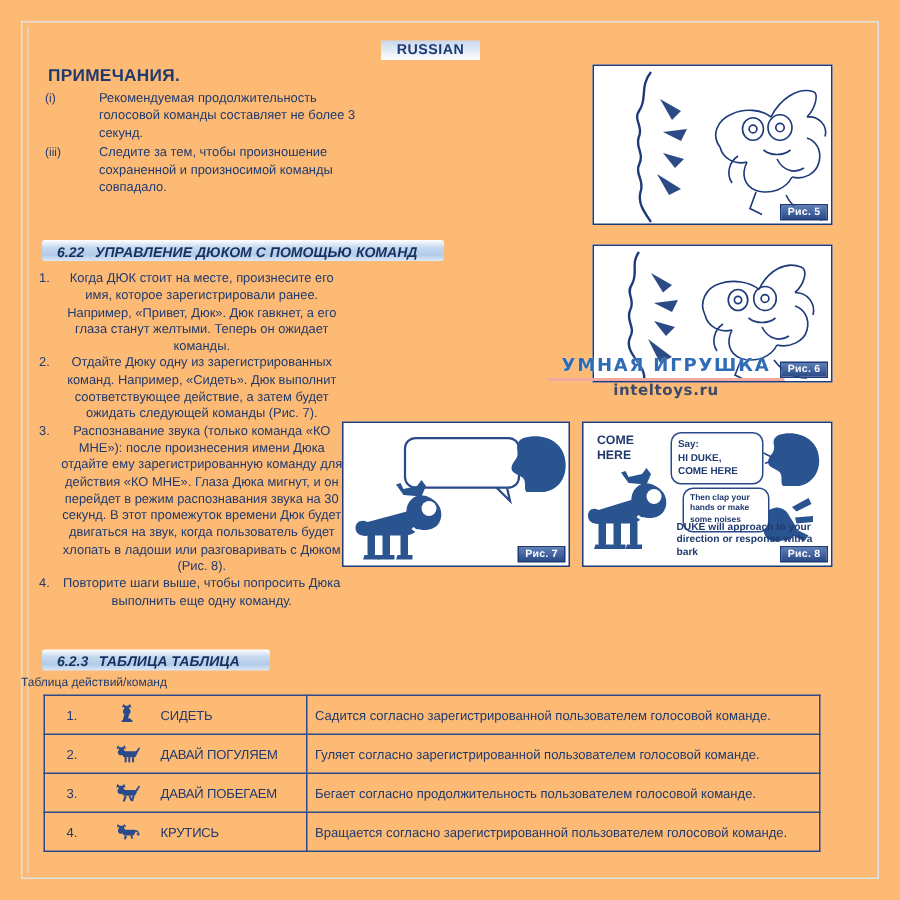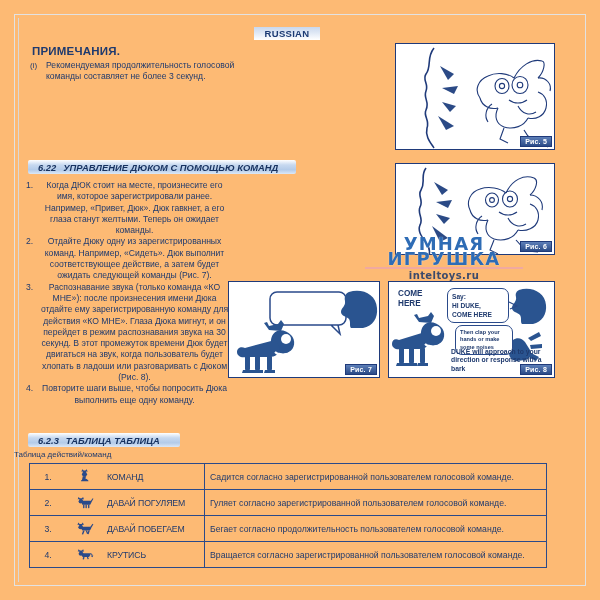--- a/index.html
+++ b/index.html
@@ -76,20 +76,21 @@
     margin-bottom: 2.2px;
   }
   .note-marker {
     width: 16px;
     flex: 0 0 16px;
     text-align: left;
     font-size: 8px;
   }
   .note-text {
     flex: 1 1 auto;
+    margin-left: 20px;
   }
 
   
   .section-bar {
     position: absolute;
     height: 14px;
     background: linear-gradient(to bottom, #ffffff 0%, #c7d9f0 35%, #b3cbe9 70%, #dce8f7 100%);
     border-radius: 2px;
     display: flex;
     align-items: center;
@@ -248,21 +249,21 @@
   .watermark {
     position: absolute;
     left: 359px;
     top: 236px;
     width: 170px;
     text-align: center;
     pointer-events: none;
   }
   .wm-main {
     font-family: "DejaVu Sans", sans-serif;
-    font-size: 18px;
+    font-size: 12px;
     font-weight: bold;
     color: #2e6cb5;
     letter-spacing: 1.2px;
     line-height: 15px;
     text-shadow: 0 0 1px rgba(255,255,255,.9);
   }
   .wm-rule {
     height: 2px;
     background: #f0a9a0;
     margin: 1px 6px 1px 6px;
@@ -285,20 +286,24 @@
   <div class="page-frame-inner"></div>
 
   <div class="lang-header">RUSSIAN</div>
 
   <div class="notes-title">ПРИМЕЧАНИЯ.</div>
 
   <div class="notes-list">
     <div class="note-row">
       <span class="note-marker">(i)</span>
       <span class="note-text">Рекомендуемая продолжительность голосовой команды составляет не более 3 секунд.</span>
+    </div>
+    <div class="note-row">
+      <span class="note-marker">(iii)</span>
+      <span class="note-text">Следите за тем, чтобы произношение сохраненной и произносимой команды совпадало.</span>
     </div>
   </div>
 
   <div class="section-bar" id="bar-622">
     <span class="sec-num">6.22</span>
     <span class="sec-title">УПРАВЛЕНИЕ ДЮКОМ С ПОМОЩЬЮ КОМАНД</span>
   </div>
 
   <div class="steps">
     <div class="step-row">
@@ -333,21 +338,21 @@
         <td class="c-icon">
           <svg class="dog-glyph" width="17" height="17" viewBox="0 0 24 24" aria-hidden="true">
             <g fill="#2a4a8a">
               <path d="M9 3.2 L7.4 6.6 L9.1 6.1 L10.4 8.4 L13.6 8.4 L14.9 6.1 L16.6 6.6 L15 3.2 L13.2 5 L10.8 5 Z"></path>
               <ellipse cx="12" cy="10.4" rx="3.6" ry="3.2"></ellipse>
               <path d="M9.6 13.2 L8.4 18.4 L15.8 18.4 C16.4 18.4 16.4 17.4 15.7 17.2 L13.2 16.4 L14.4 13.2 Z"></path>
               <path d="M7.6 18.4 L17 18.4 L17.6 20.2 L7 20.2 Z"></path>
             </g>
           </svg>
         </td>
-        <td class="c-name">КОМАНД</td>
+        <td class="c-name">СИДЕТЬ</td>
         <td class="c-desc">Садится согласно зарегистрированной пользователем голосовой команде.</td>
       </tr>
 
       <tr>
         <td class="c-idx">2.</td>
         <td class="c-icon">
           <svg class="dog-glyph" width="19" height="17" viewBox="0 0 26 24" aria-hidden="true">
             <g fill="#2a4a8a">
               <path d="M4.5 5.5 L3.4 9 L5.2 8.4 L6.4 10.4 L9.6 10.4 L10.6 8.4 L12.3 9 L11 5.5 L9.2 7.3 L6.4 7.3 Z"></path>
               <ellipse cx="8" cy="12" rx="3.4" ry="2.9"></ellipse>

